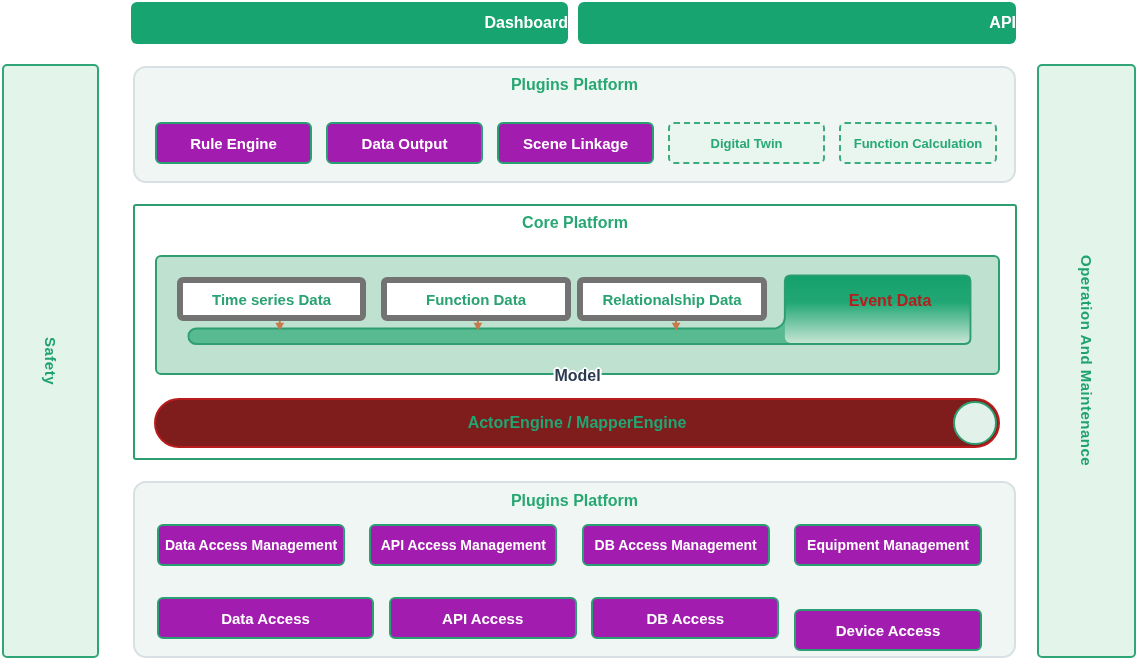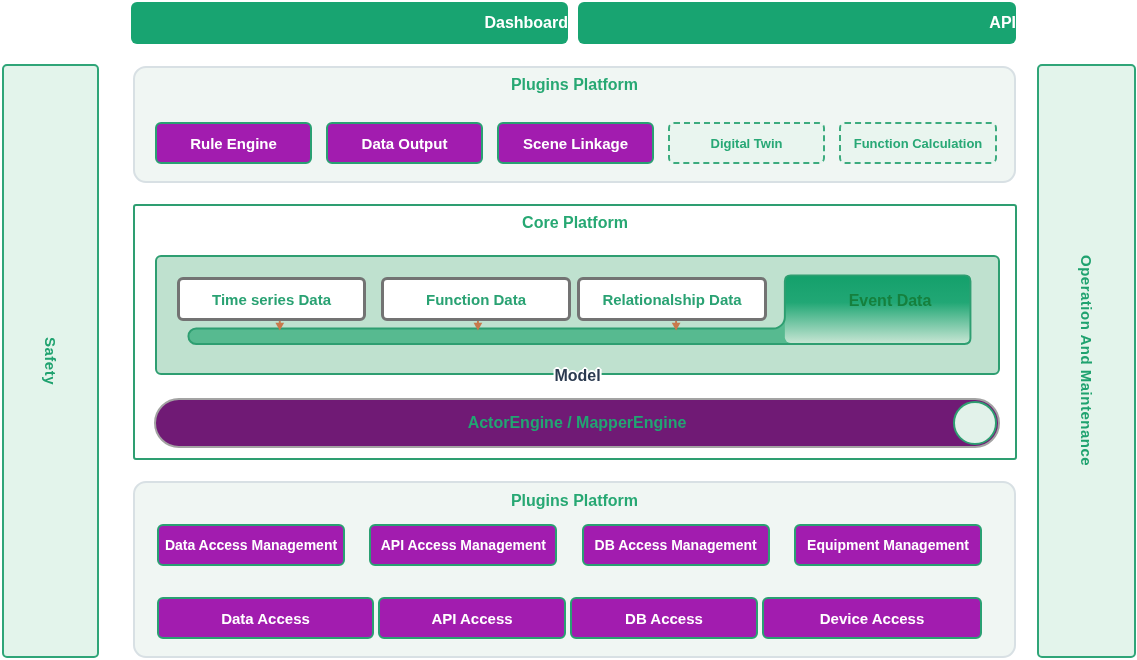--- a/index.html
+++ b/index.html
@@ -23,28 +23,28 @@
   .gbtn{height:42px;background:#a21caf;border:2px solid #2AA072;border-radius:6px;color:#fff;
     font-weight:bold;font-size:15px;display:flex;align-items:center;justify-content:center;cursor:pointer;text-align:center;}
   .dashedbtn{height:42px;background:#E9F5EF;border:2px dashed #3CAB7E;border-radius:6px;color:#28A876;
     font-weight:bold;font-size:13px;display:flex;align-items:center;justify-content:center;cursor:pointer;}
 
   
   #core{position:absolute;left:133px;top:204px;width:884px;height:256px;background:#fff;
     border:2px solid #2E9E71;border-radius:3px;padding-left:12px;}
   #model-box{position:absolute;left:20px;top:49px;width:845px;height:120px;background:#BFE1CF;
     border:2px solid #2E9E71;border-radius:6px;}
-  .data-node{position:absolute;top:20px;height:44px;background:#fff;border:3px solid #737373;border-radius:6px;
+  .data-node{position:absolute;top:20px;height:44px;background:#fff;border:6px solid #737373;border-radius:6px;
     color:#2AA273;font-weight:bold;font-size:15px;display:flex;align-items:center;justify-content:center;cursor:pointer;}
   #model-svg{position:absolute;left:0;top:0;width:100%;height:100%;}
   #event-label{position:absolute;left:637px;top:19px;width:192px;height:50px;display:flex;align-items:center;justify-content:center;
-    color:#15803d;font-weight:bold;font-size:16px;cursor:pointer;}
+    color:#b91c1c;font-weight:bold;font-size:16px;cursor:pointer;}
   #model-label{position:absolute;left:0;right:0;bottom:-12px;text-align:center;color:#2B3A50;font-weight:bold;font-size:16px;
     text-shadow:-2px 0 0 #fff,2px 0 0 #fff,0 -2px 0 #fff,0 2px 0 #fff,-1px -1px 0 #fff,1px 1px 0 #fff,-1px 1px 0 #fff,1px -1px 0 #fff;}
-  #engine-pill{position:absolute;left:19px;top:192px;width:846px;height:50px;background:#701a75;border:2px solid #a3a3a3;
+  #engine-pill{position:absolute;left:19px;top:192px;width:846px;height:50px;background:#7f1d1d;border:2px solid #b91c1c;
     border-radius:25px;display:flex;align-items:center;justify-content:center;color:#21A572;font-weight:bold;font-size:16px;cursor:pointer;}
   #engine-cap{position:absolute;right:1px;top:1px;width:44px;height:44px;border:2px solid #2E9E71;border-radius:50%;background:#E2F2EA;}
 </style>
 </head>
 <body>
 
 <div id="canvas">
 
   <div class="topbtn" style="left:131px;width:437px;">
     <span>Dashboard</span>
@@ -154,19 +154,19 @@
     <div class="btn-row" style="left:22px;top:114px;width:825px;justify-content:space-between;">
       <div class="gbtn" style="width:217px;">
         <span>Data Access</span>
       </div>
       <div class="gbtn" style="width:188px;">
         <span>API Access</span>
       </div>
       <div class="gbtn" style="width:188px;">
         <span>DB Access</span>
       </div>
-      <div class="gbtn" style="width:220px;">
+      <div class="gbtn" style="width:188px;margin-top:12px;">
         <span>Device Access</span>
       </div>
     </div>
   </div>
 
 </div>
 
 </body></html>

